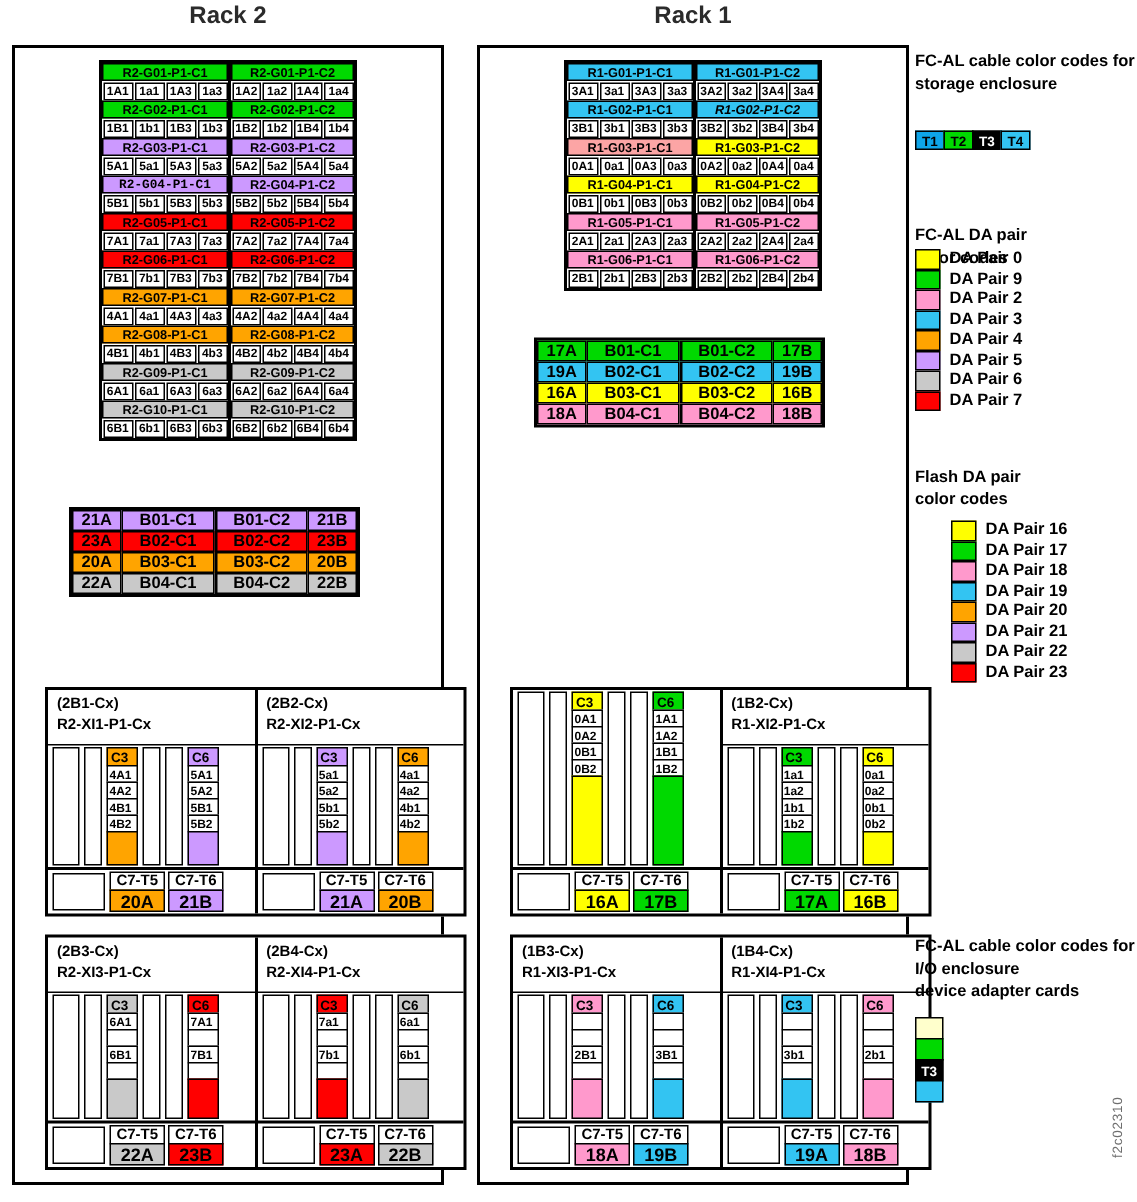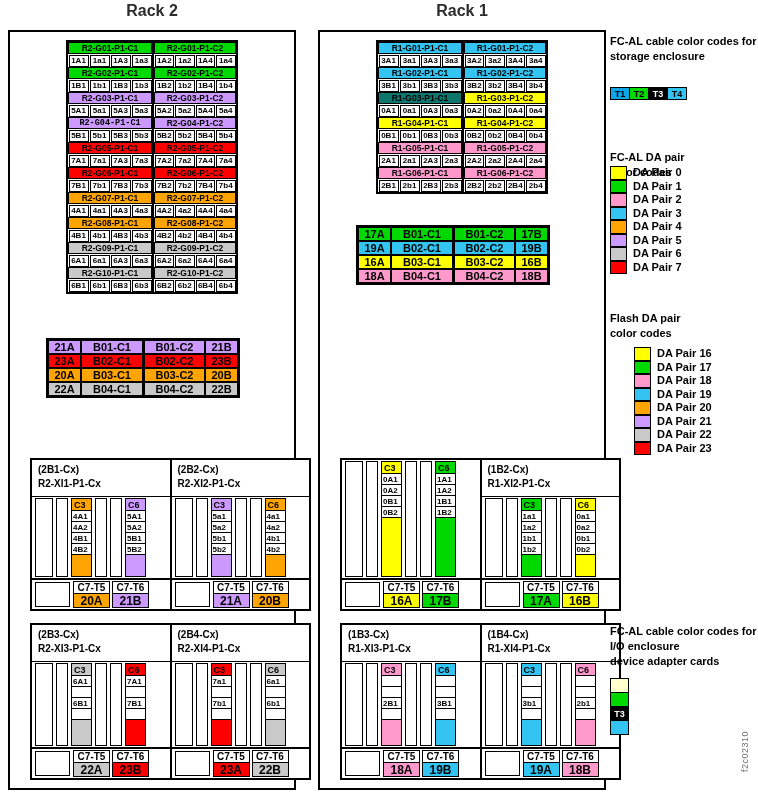--- a/index.html
+++ b/index.html
@@ -429,21 +429,21 @@
             <div class="pt-cell">3A3</div>
             <div class="pt-cell">3a3</div>
           </div>
           <div class="pt-head" style="background: rgb(51, 196, 242);">R1-G02-P1-C1</div>
           <div class="pt-row">
             <div class="pt-cell">3B1</div>
             <div class="pt-cell">3b1</div>
             <div class="pt-cell">3B3</div>
             <div class="pt-cell">3b3</div>
           </div>
-          <div class="pt-head" style="background: #0f766e;">R1-G03-P1-C1</div>
+          <div class="pt-head" style="background: #fca5a5;">R1-G03-P1-C1</div>
           <div class="pt-row">
             <div class="pt-cell">0A1</div>
             <div class="pt-cell">0a1</div>
             <div class="pt-cell">0A3</div>
             <div class="pt-cell">0a3</div>
           </div>
           <div class="pt-head" style="background: rgb(255, 255, 0);">R1-G04-P1-C1</div>
           <div class="pt-row">
             <div class="pt-cell">0B1</div>
             <div class="pt-cell">0b1</div>
@@ -466,21 +466,21 @@
           </div>
         </div>
         <div class="pt-half second">
           <div class="pt-head" style="background: rgb(51, 196, 242);">R1-G01-P1-C2</div>
           <div class="pt-row">
             <div class="pt-cell">3A2</div>
             <div class="pt-cell">3a2</div>
             <div class="pt-cell">3A4</div>
             <div class="pt-cell">3a4</div>
           </div>
-          <div class="pt-head" style="background: rgb(51, 196, 242);">R1-G02-P1-C2</div>
+          <div class="pt-head" style="background: rgb(51, 196, 242); font-style: italic;">R1-G02-P1-C2</div>
           <div class="pt-row">
             <div class="pt-cell">3B2</div>
             <div class="pt-cell">3b2</div>
             <div class="pt-cell">3B4</div>
             <div class="pt-cell">3b4</div>
           </div>
           <div class="pt-head" style="background: rgb(255, 255, 0);">R1-G03-P1-C2</div>
           <div class="pt-row">
             <div class="pt-cell">0A2</div>
             <div class="pt-cell">0a2</div>
@@ -708,21 +708,21 @@
       <div>FC-AL DA pair</div>
       <div>color codes</div>
     </div>
   <div class="swatches" id="sw-da">
       <div class="sw-row">
         <div class="sw-box" style="background: rgb(255, 255, 0);"></div>
         <div class="sw-label">DA Pair 0</div>
       </div>
       <div class="sw-row">
         <div class="sw-box" style="background: rgb(0, 217, 0);"></div>
-        <div class="sw-label">DA Pair 1</div>
+        <div class="sw-label">DA Pair 9</div>
       </div>
       <div class="sw-row">
         <div class="sw-box" style="background: rgb(255, 153, 204);"></div>
         <div class="sw-label">DA Pair 2</div>
       </div>
       <div class="sw-row">
         <div class="sw-box" style="background: rgb(51, 196, 242);"></div>
         <div class="sw-label">DA Pair 3</div>
       </div>
       <div class="sw-row">

